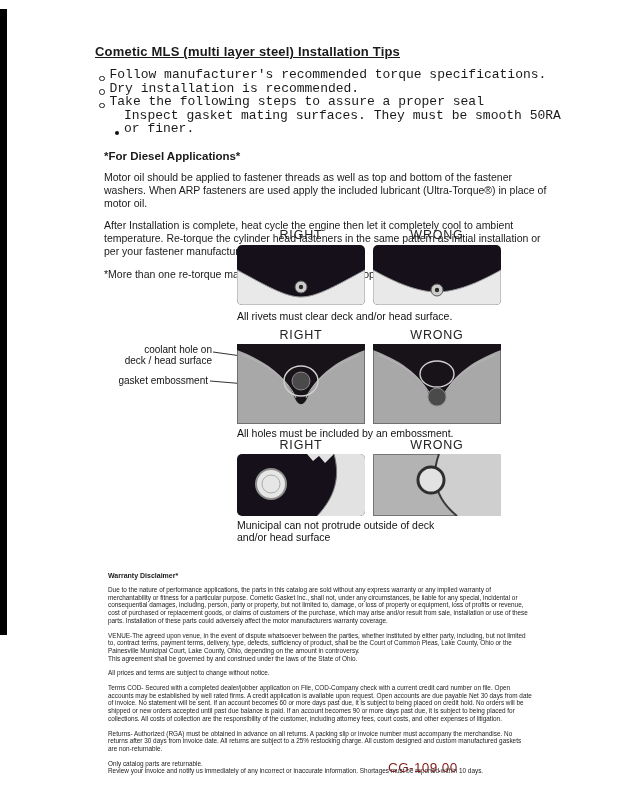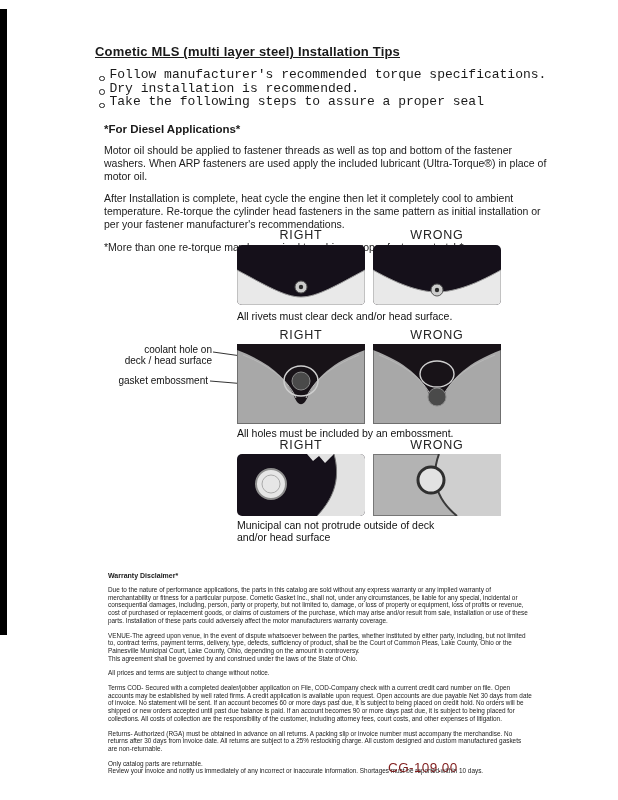--- a/index.html
+++ b/index.html
@@ -55,20 +55,24 @@
     <span class="o-bullet"></span>
     <span>Follow manufacturer's recommended torque specifications.</span>
   </div>
   <div class="tip">
     <span class="o-bullet"></span>
     <span>Dry installation is recommended.</span>
   </div>
   <div class="tip">
     <span class="o-bullet"></span>
     <span>Take the following steps to assure a proper seal</span>
+  </div>
+  <div class="tip sub">
+    <span class="dot-bullet"></span>
+    <span>Inspect gasket mating surfaces.  They must be smooth 50RA or finer.</span>
   </div>
 
   <h2 class="diesel-heading">*For Diesel Applications*</h2>
   <p class="para">Motor oil should be applied to fastener threads as well as top and bottom of the fastener washers. When ARP fasteners are used apply the included lubricant (Ultra-Torque®) in place of motor oil.</p>
   <p class="para">After Installation is complete, heat cycle the engine then let it completely cool to ambient temperature. Re-torque the cylinder head fasteners in the same pattern as initial installation or per your fastener manufacturer's recommendations.</p>
   <p class="note">*More than one re-torque may be required to achieve proper fastener stretch*</p>
 </div>
 
 <div class="figures">
 

